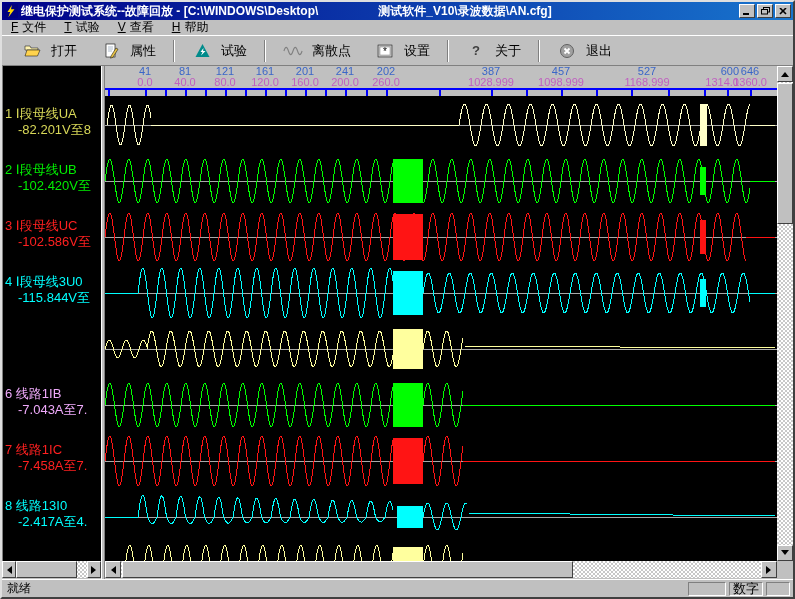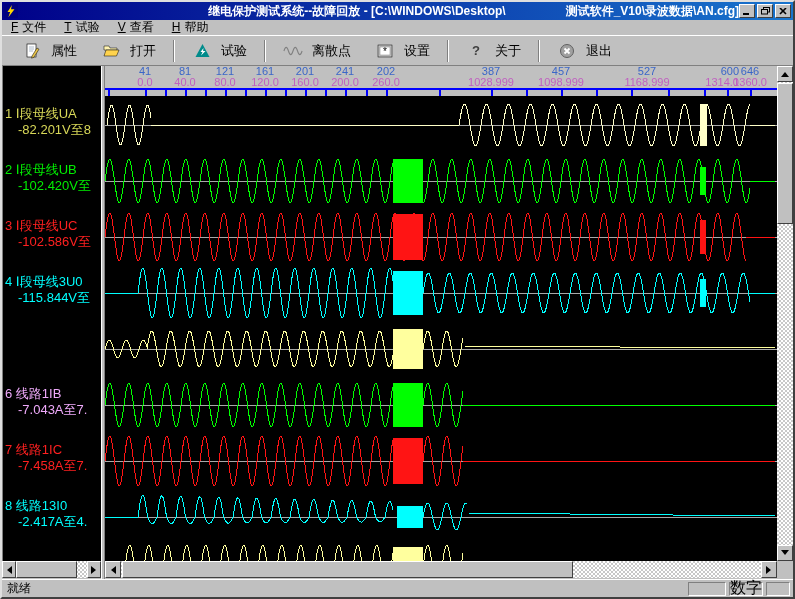--- a/index.html
+++ b/index.html
@@ -6,21 +6,21 @@
   html,body { width:795px; height:599px; background:#C0C0C0; font-family:"Liberation Sans",sans-serif; overflow:hidden; }
   .window { position:relative; width:795px; height:599px; background:#C0C0C0;
             border:2px solid; border-color:#DFDFDF #404040 #404040 #DFDFDF; overflow:hidden; }
 
   
   .titlebar { position:absolute; left:0; top:0; width:791px; height:18px;
               background:linear-gradient(90deg,#000089,#1874CD);
               display:flex; align-items:center; padding:1px 2px; }
   .app-icon { width:14px; height:14px; margin-right:3px; flex:0 0 auto; }
   .title-text { flex:1; color:#fff; font-size:12px; font-weight:bold; white-space:pre;
-                overflow:hidden; text-align:right; letter-spacing:0; }
+                overflow:hidden; text-align:left; letter-spacing:0; }
   .tb-btns { display:flex; gap:2px; flex:0 0 auto; }
   .tbb { width:16px; height:14px; background:#C0C0C0; border:1px solid;
          border-color:#fff #404040 #404040 #fff; display:flex; align-items:center; justify-content:center;
          font-size:9px; font-weight:bold; color:#000; line-height:1; }
 
   
   .menubar { position:absolute; left:0; top:18px; width:791px; height:16px; background:#C0C0C0;
              display:flex; align-items:center; font-size:12px; border-bottom:1px solid #fff; }
   .menu-item { padding:0 9px; white-space:nowrap; }
   .menu-item u { text-decoration:underline; margin-right:4px; }
@@ -63,21 +63,21 @@
   .arr.up    { border-bottom:5px solid #000; margin-top:-3px; }
   .arr.down  { border-top:5px solid #000; margin-bottom:-3px; }
   .arr.left  { border-right:5px solid #000; margin-left:-3px; }
   .arr.right { border-left:5px solid #000; margin-right:-3px; }
 
   
   .statusbar { position:absolute; left:0; top:577px; width:791px; height:18px; background:#C0C0C0;
                border-top:1px solid #fff; display:flex; align-items:center; font-size:12px; padding:0 3px; }
   .status-left { flex:1; padding-left:2px; }
   .scell { height:14px; border:1px solid; border-color:#808080 #fff #fff #808080;
-           margin-left:3px; font-size:16px; display:flex; align-items:center; justify-content:center; }
+           margin-left:3px; font-size:13px; display:flex; align-items:center; justify-content:center; }
 </style>
 </head>
 <body>
 
 <div class="window">
 
   <div class="titlebar">
     <span class="app-icon">
       <svg viewBox="0 0 16 16" width="14" height="14">
           <rect width="16" height="16" fill="#000080"></rect>
@@ -108,36 +108,36 @@
   <div class="menubar">
     <span class="menu-item"><u>F</u><span>文件</span></span>
     <span class="menu-item"><u>T</u><span>试验</span></span>
     <span class="menu-item"><u>V</u><span>查看</span></span>
     <span class="menu-item"><u>H</u><span>帮助</span></span>
   </div>
 
   <div class="toolbar">
     <div class="tbtn">
       <span class="ticon">
+          <svg viewBox="0 0 16 16" width="18" height="16">
+            <path d="M1 3h5l1 2h7v2H1z" fill="#FFF3B0" stroke="#000" stroke-width="0.5"></path>
+            <path d="M1 13 3 7h13l-2.5 6z" fill="#FFD34D" stroke="#000" stroke-width="0.5"></path>
+          </svg>
+        </span>
+      <span>打开</span>
+    </div>
+    <div class="tbtn">
+      <span class="ticon">
           <svg viewBox="0 0 16 16" width="16" height="16">
             <rect x="3" y="1" width="9" height="13" fill="#fff" stroke="#000" stroke-width="0.6"></rect>
             <path d="M5 4h5M5 6h5M5 8h4" stroke="#99AABB" stroke-width="0.8"></path>
             <path d="M8 13 13 5l2 1.2-5 8-2.4 1z" fill="#E8C44A" stroke="#000" stroke-width="0.5"></path>
           </svg>
         </span>
       <span>属性</span>
-    </div>
-    <div class="tbtn">
-      <span class="ticon">
-          <svg viewBox="0 0 16 16" width="18" height="16">
-            <path d="M1 3h5l1 2h7v2H1z" fill="#FFF3B0" stroke="#000" stroke-width="0.5"></path>
-            <path d="M1 13 3 7h13l-2.5 6z" fill="#FFD34D" stroke="#000" stroke-width="0.5"></path>
-          </svg>
-        </span>
-      <span>打开</span>
     </div>
     <div class="tsep"></div>
     <div class="tbtn">
       <span class="ticon">
           <svg viewBox="0 0 16 16" width="17" height="16">
             <path d="M8 1 15 14H1z" fill="#008B8B"></path>
             <path d="M9 5 6 9h2l-1.5 3.5L11 8H8.6z" fill="#fff"></path>
           </svg>
         </span>
       <span>试验</span>

